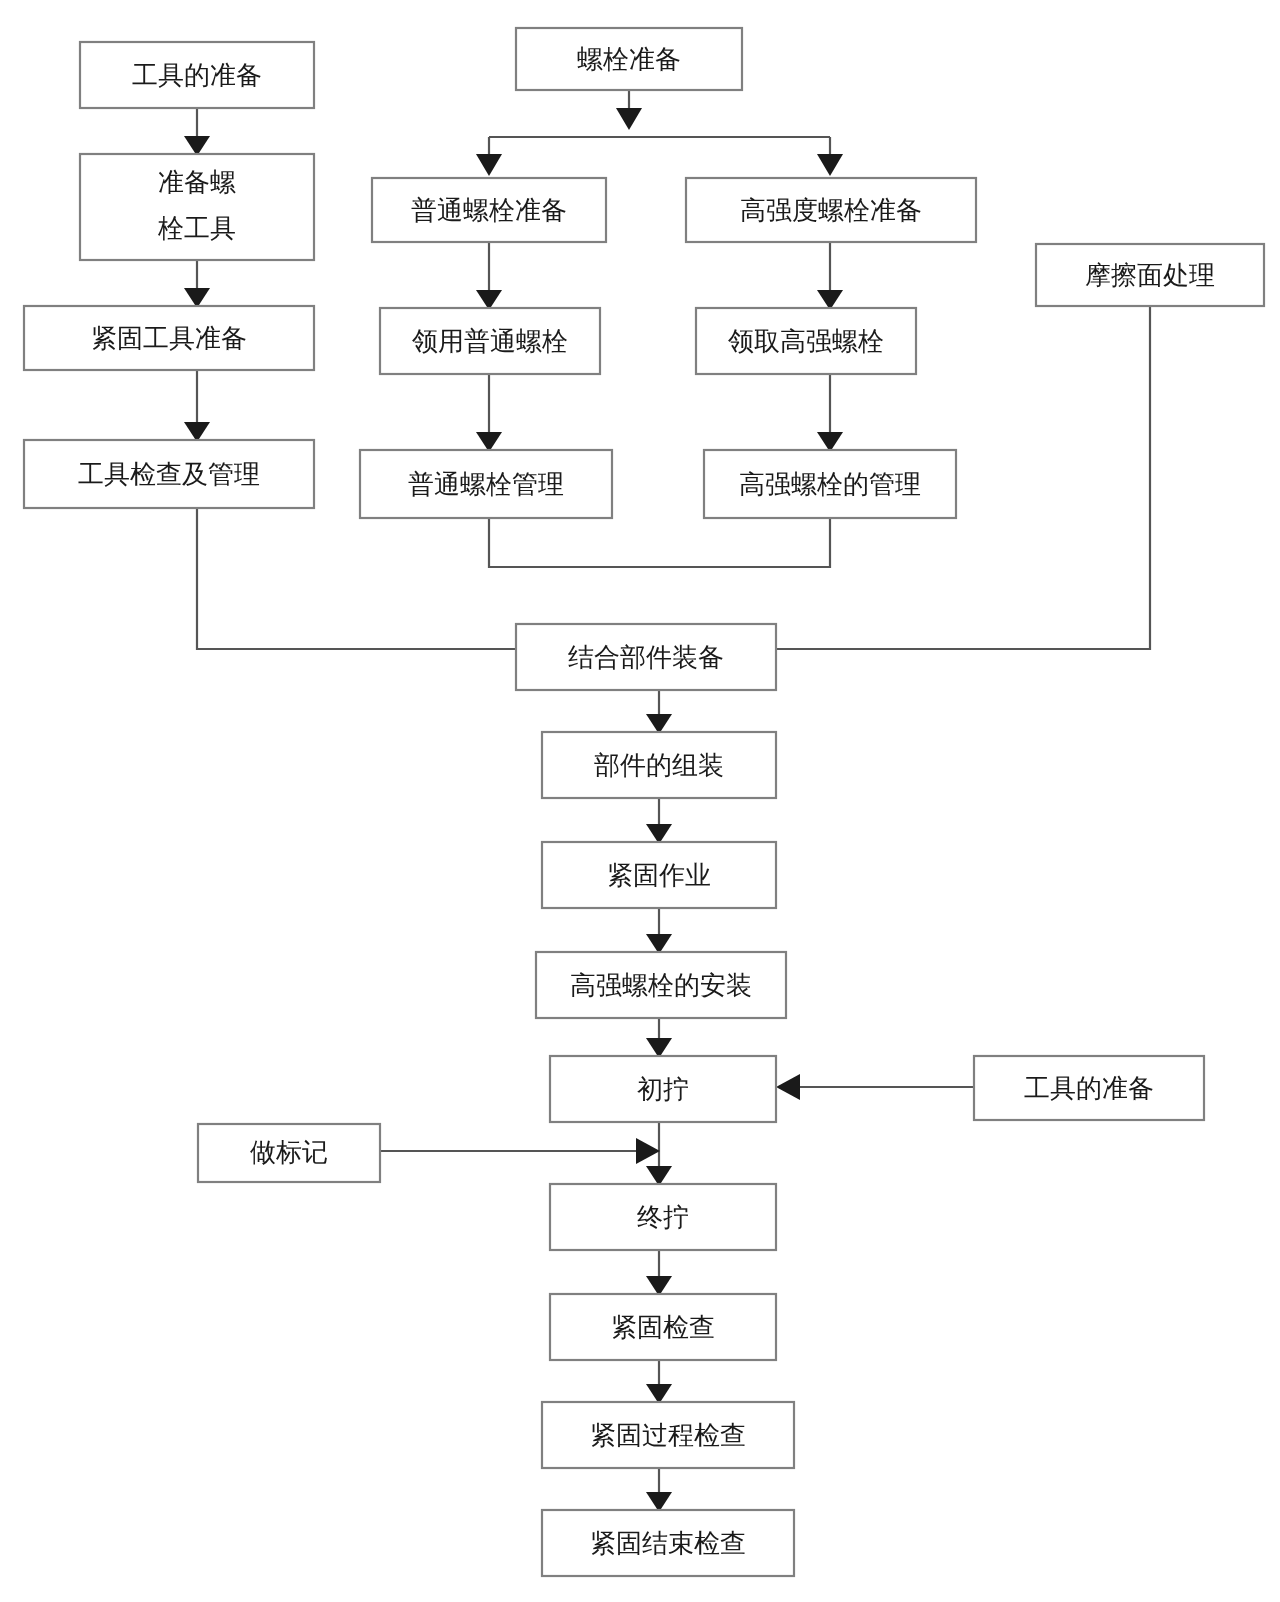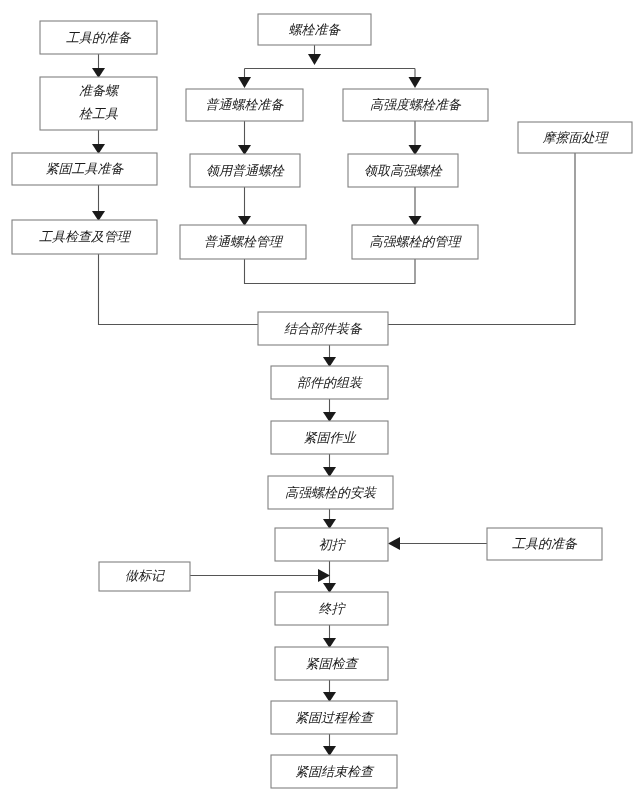--- a/index.html
+++ b/index.html
@@ -10,21 +10,20 @@
   body {
     width: 640px;
     height: 801px;
     font-family: "Liberation Sans", "DejaVu Sans", sans-serif;
     overflow: hidden;
   }
   #flowchart-root {
     position: relative;
     width: 640px;
     height: 801px;
-    font-style: italic;
   }
   svg.chart-canvas {
     display: block;
     width: 640px;
     height: 801px;
   }
   .node-box {
     fill: #ffffff;
     stroke: #808080;
     stroke-width: 1.1;

